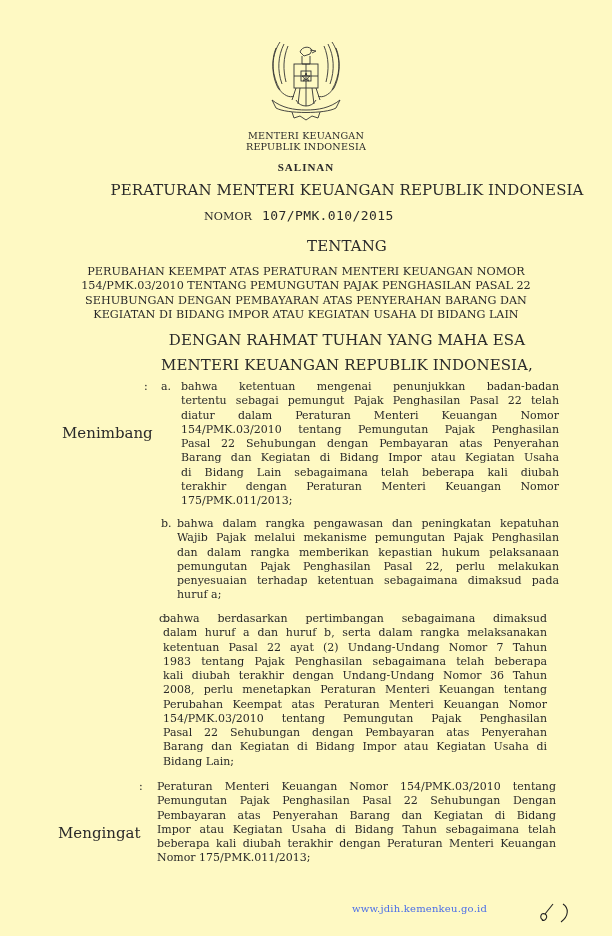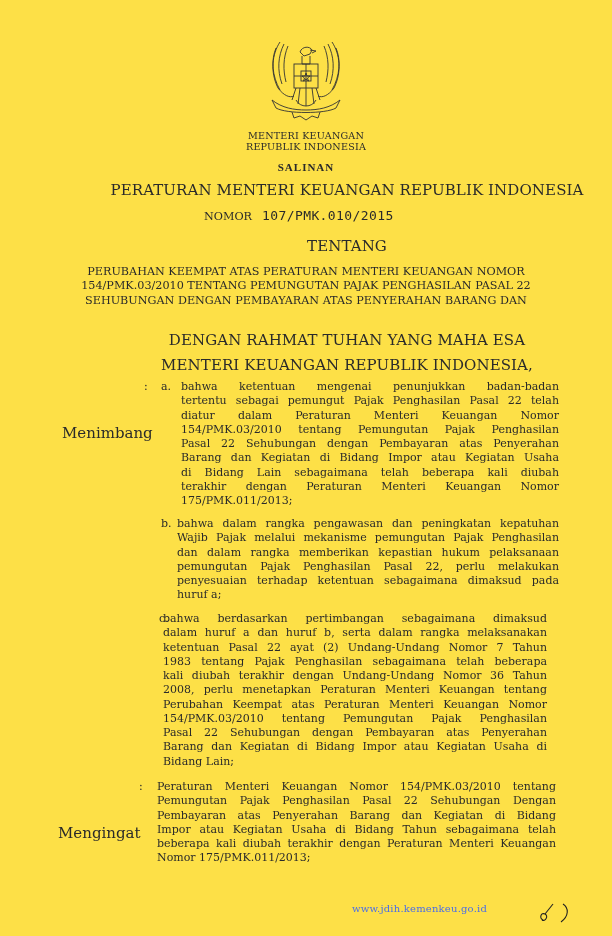--- a/index.html
+++ b/index.html
@@ -1,21 +1,21 @@
 <!DOCTYPE html>
 <html><head>
   <meta charset="utf-8">
   <style>
     html, body { margin: 0; padding: 0; background: #ffffff; }
     body {
       width: 612px; height: 936px; position: relative; overflow: hidden;
       font-family: "DejaVu Serif", "Liberation Serif", serif;
       color: #2a2a2a;
     }
-    .page { position: absolute; left: 0; top: 0; width: 612px; height: 936px; background: #fde047; }
+    .page { position: absolute; left: 0; top: 0; width: 612px; height: 936px; background: #fef9c3; }
     .center { position: absolute; left: 0; width: 612px; text-align: center; white-space: nowrap; }
     .emblem { position: absolute; left: 266px; top: 38px; width: 80px; height: 84px; }
     .hdr-small { font-size: 9.6px; line-height: 11px; letter-spacing: 0.2px; }
     .salinan { font-family: Liberation Serif, serif; font-weight: bold; font-size: 11px; letter-spacing: 1px; }
     .title { font-size: 15px; letter-spacing: 0.1px; margin-left: 41px; }
     .nomor-wrap { position: absolute; top: 208px; left: 204px; font-size: 11.2px; white-space: nowrap; }
     .nomor-num { font-family: "DejaVu Sans Mono", "Liberation Mono", monospace; font-size: 13px; margin-left: 10px; letter-spacing: 0.4px; }
     .subject { font-size: 11.2px; line-height: 14.3px; }
     .label { position: absolute; font-size: 15px; white-space: nowrap; margin-top: 44px; }
     .colon { position: absolute; font-size: 11px; }
@@ -76,20 +76,21 @@
   <div class="nomor-wrap">
     <span>NOMOR</span><span class="nomor-num">107/PMK.010/2015</span>
   </div>
 
   <div class="center title" style="top:237px;">TENTANG</div>
 
   <div class="center subject" style="top:265px;">
     <div>PERUBAHAN KEEMPAT ATAS PERATURAN MENTERI KEUANGAN NOMOR</div>
     <div>154/PMK.03/2010 TENTANG PEMUNGUTAN PAJAK PENGHASILAN PASAL 22</div>
     <div>SEHUBUNGAN DENGAN PEMBAYARAN ATAS PENYERAHAN BARANG DAN</div>
+    <div>KEGIATAN DI BIDANG IMPOR ATAU KEGIATAN USAHA DI BIDANG LAIN</div>
   </div>
 
   <div class="center title" style="top:331px;">DENGAN RAHMAT TUHAN YANG MAHA ESA</div>
   <div class="center title" style="top:356px;">MENTERI KEUANGAN REPUBLIK INDONESIA,</div>
 
   <div class="label" style="left:62px; top:380px;">Menimbang</div>
   <div class="colon" style="left:144px; top:380px;">:</div>
 
   <div class="item-letter" style="left:161px; top:380px;">a.</div>
   <div class="para" style="left:181px; top:380px; width:378px;">

